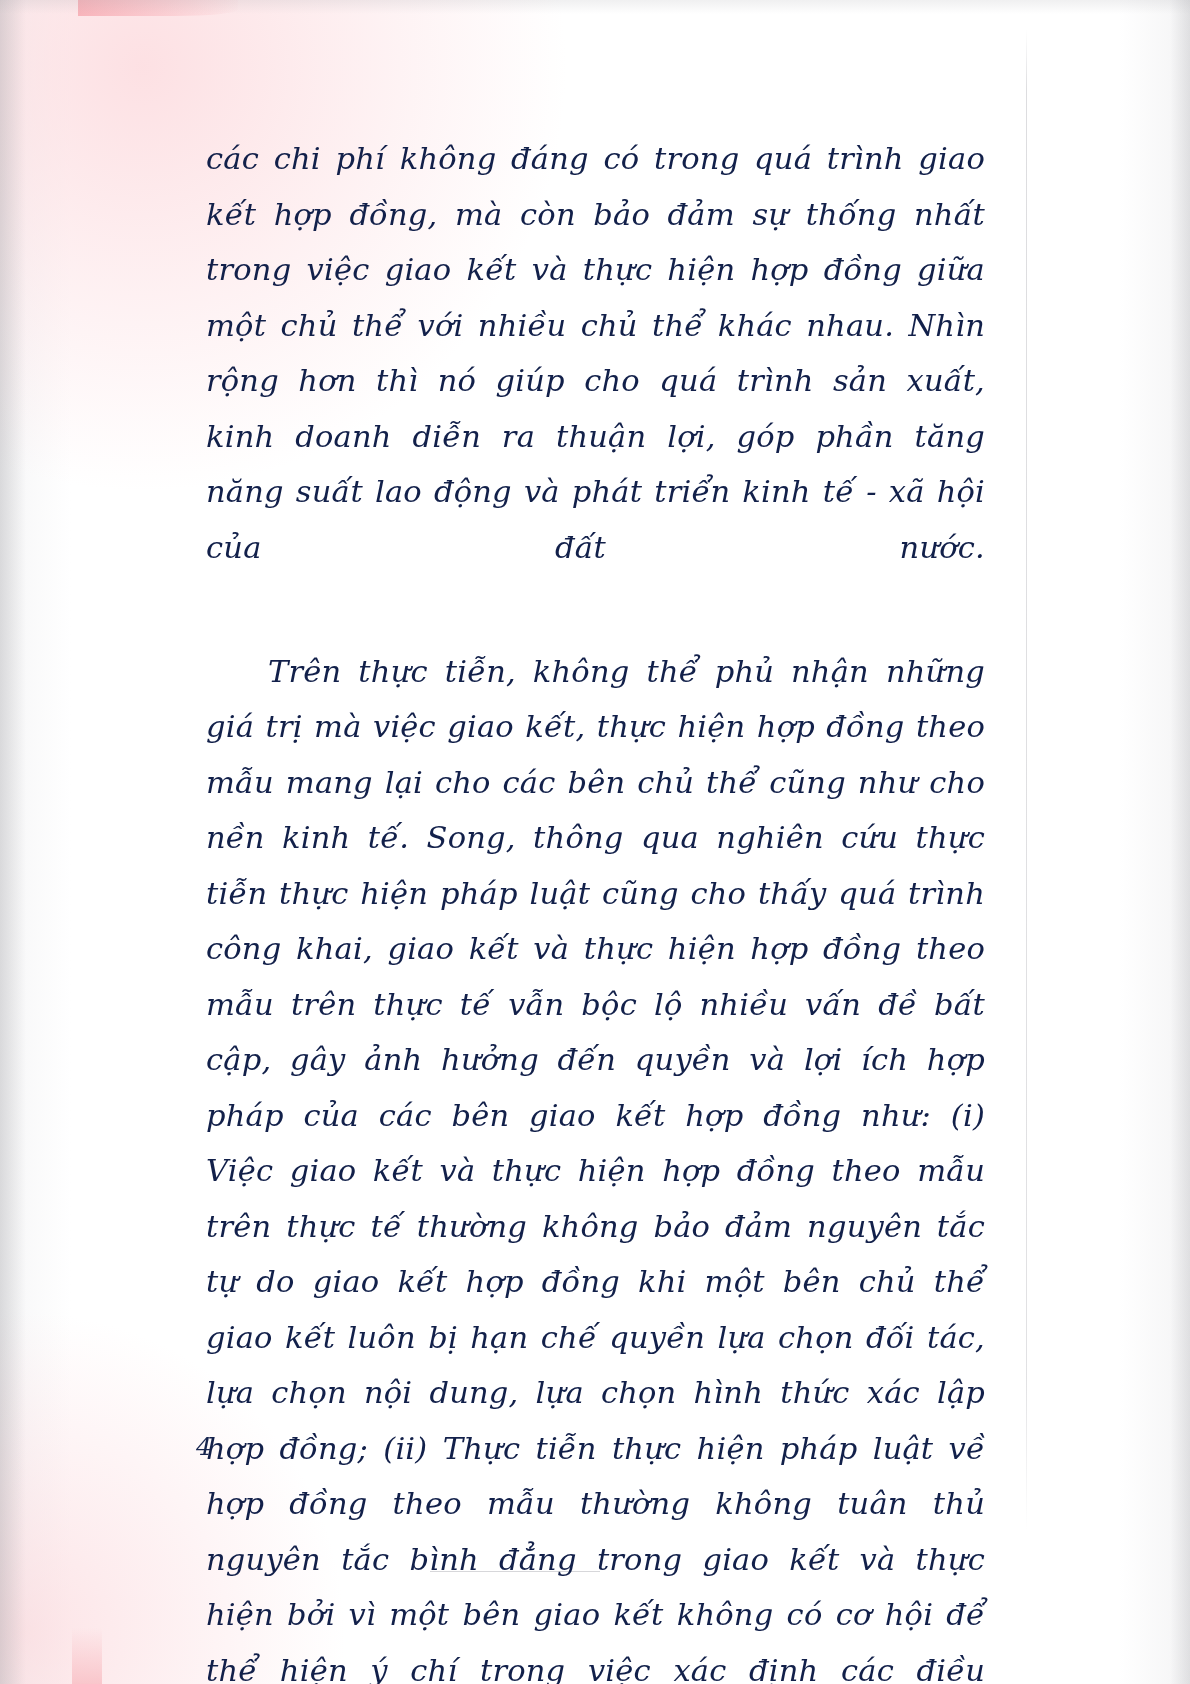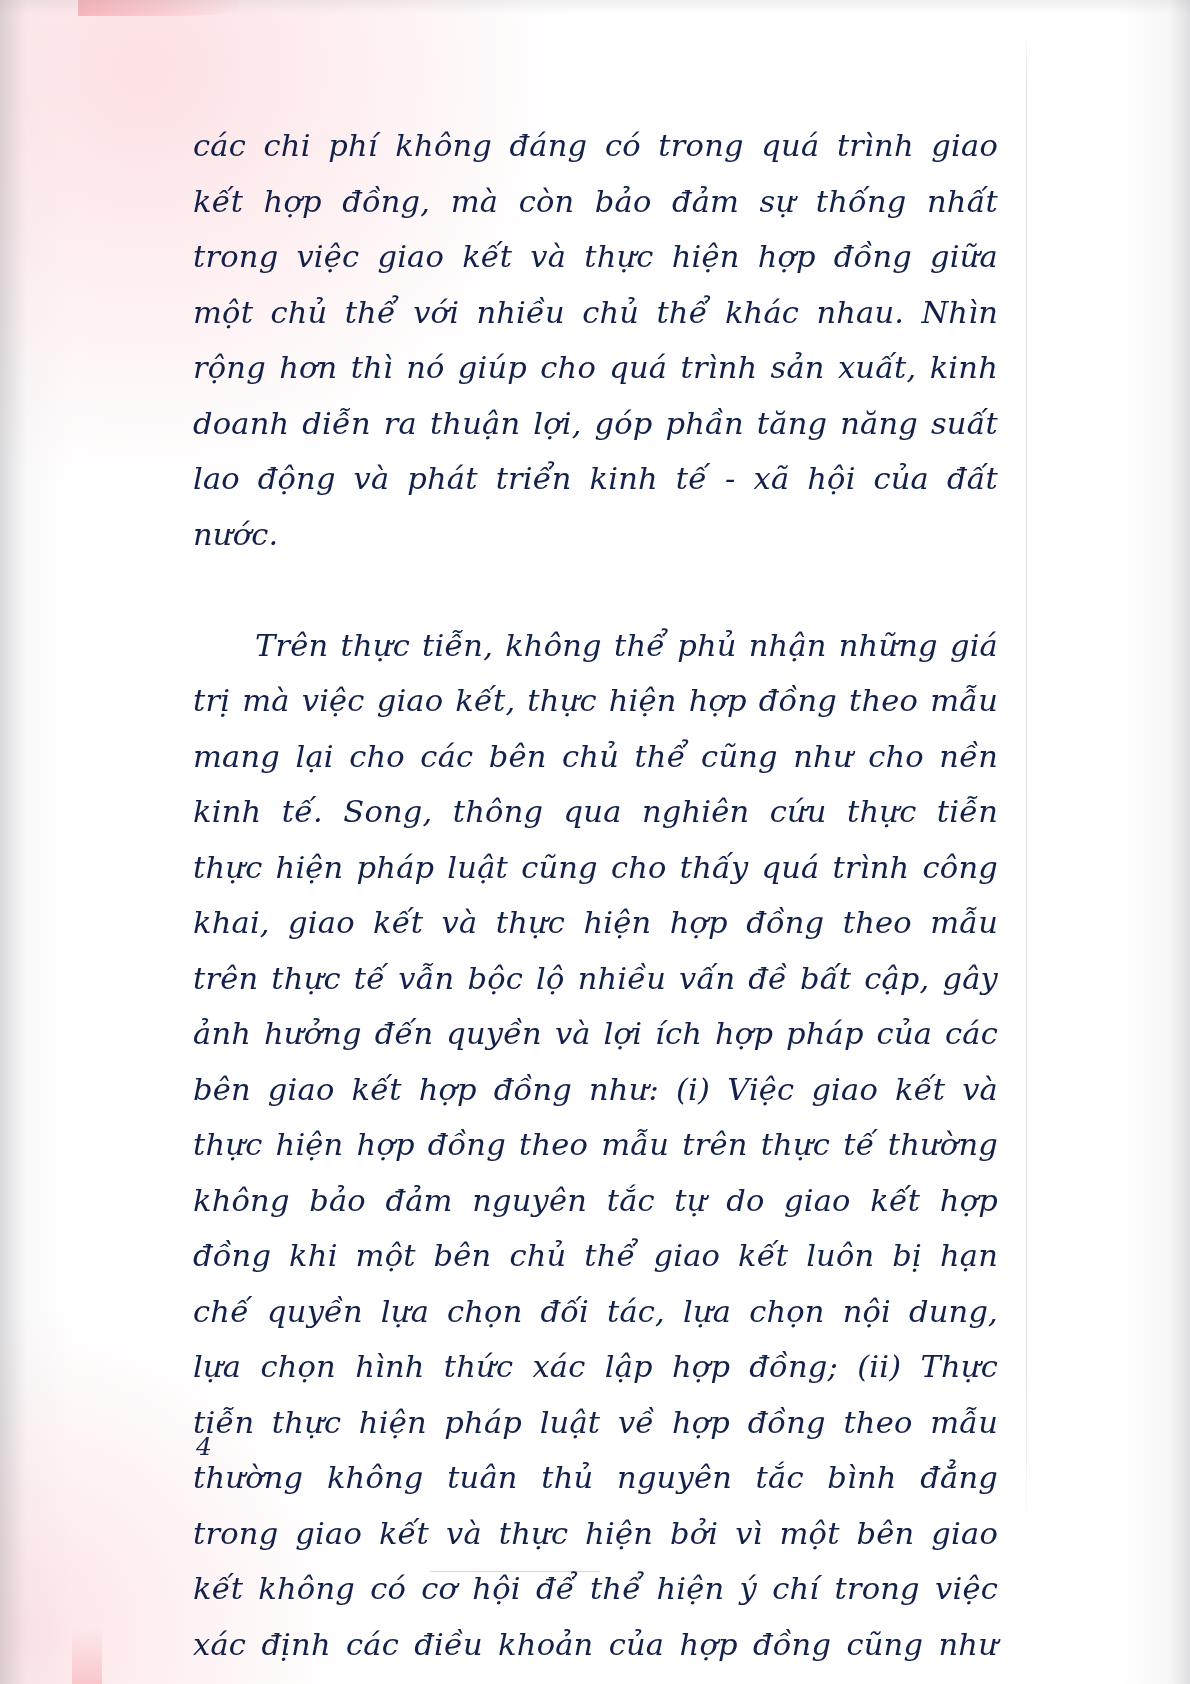--- a/index.html
+++ b/index.html
@@ -87,21 +87,21 @@
   }
 
   .text-block {
     position: absolute;
     left: 193px;
     top: 118px;
     width: 805px;
   }
 
   .para {
-    margin: 0;
+    margin: 13px;
     color: #12204a;
     font-family: "DejaVu Serif", serif;
     font-style: italic;
     font-size: 30.5px;
     line-height: 55.5px;
     text-align: justify;
     text-justify: inter-word;
     letter-spacing: 0.2px;
     word-spacing: 1.5px;
   }

